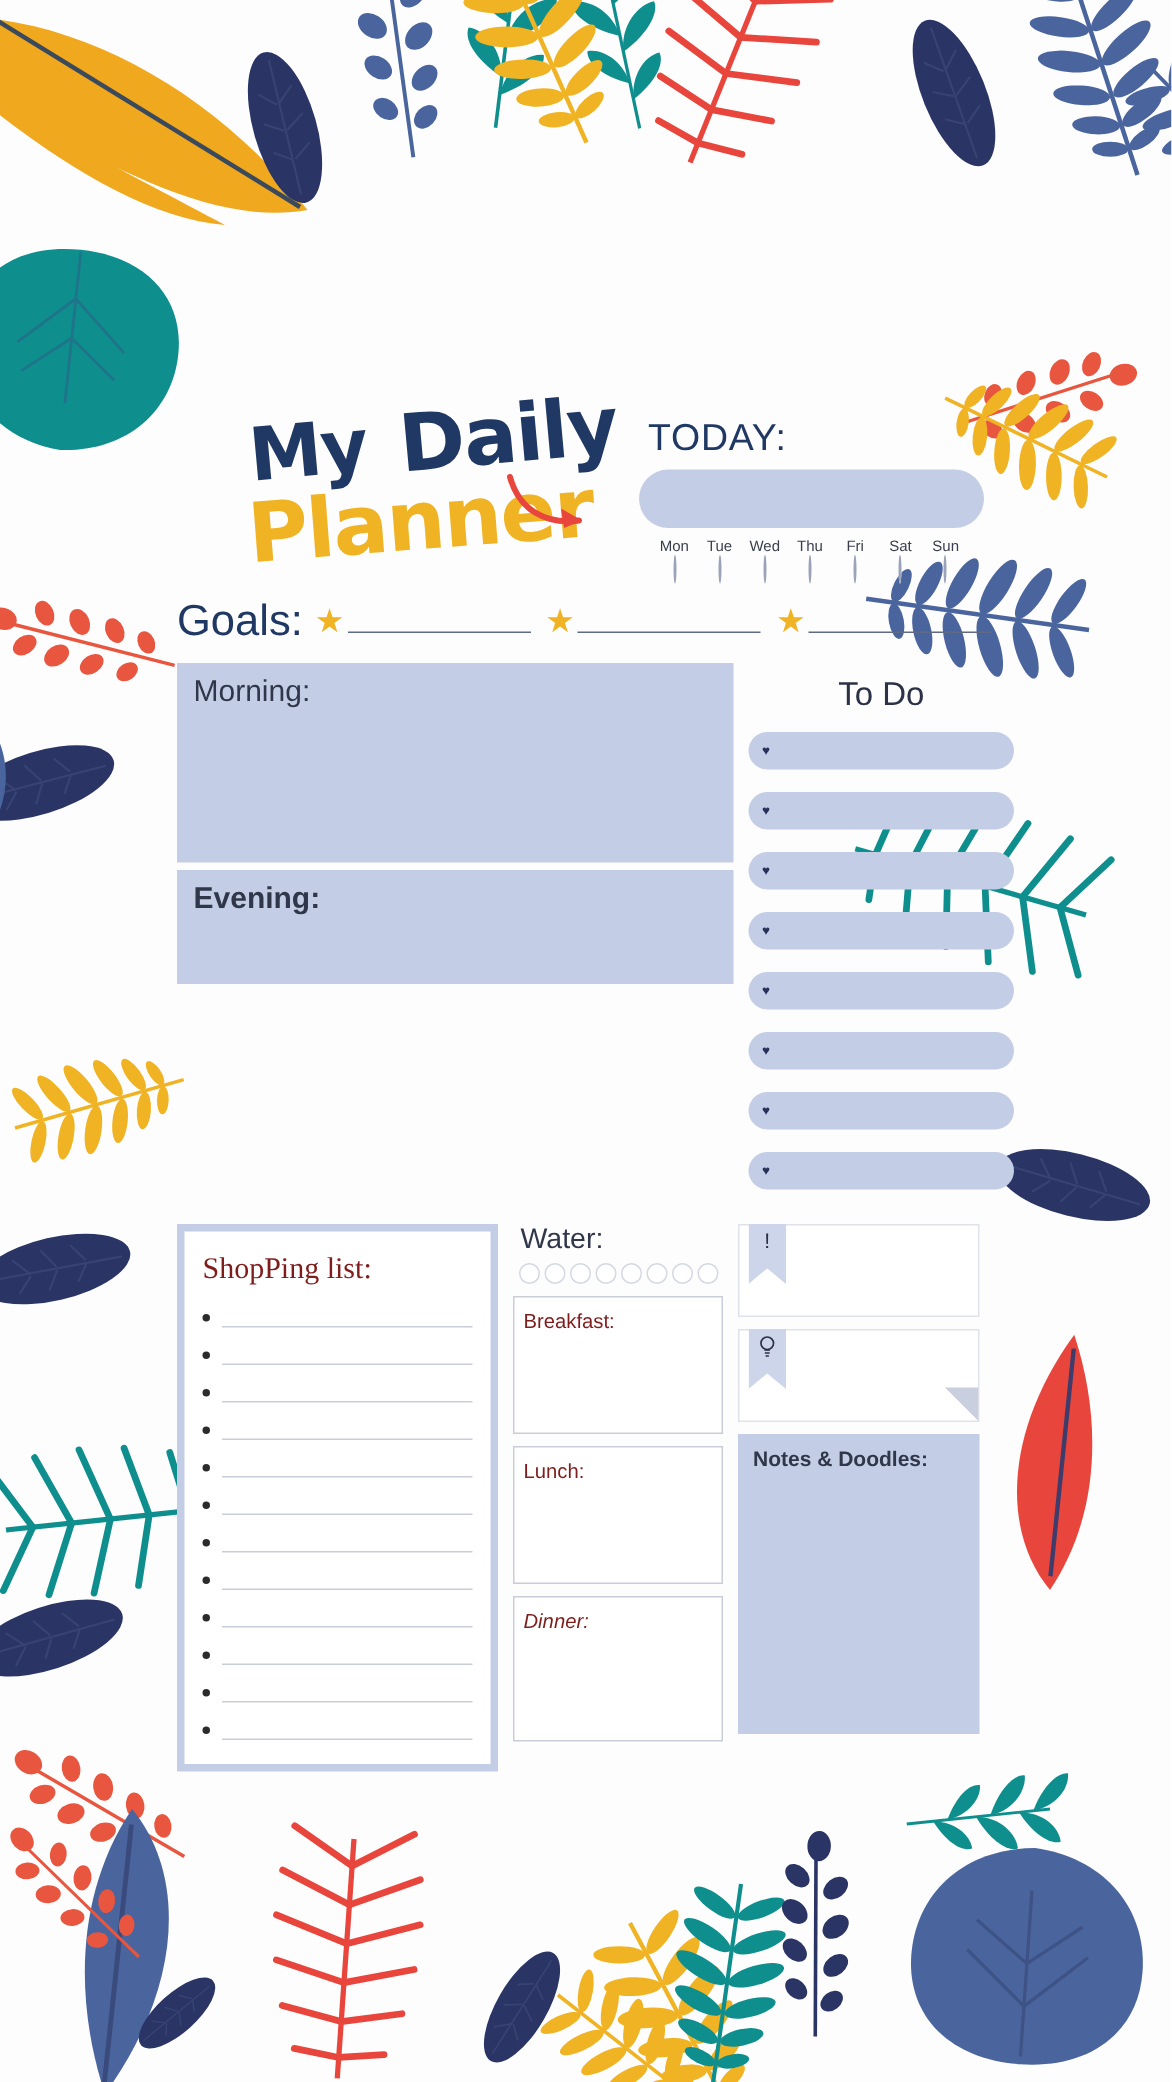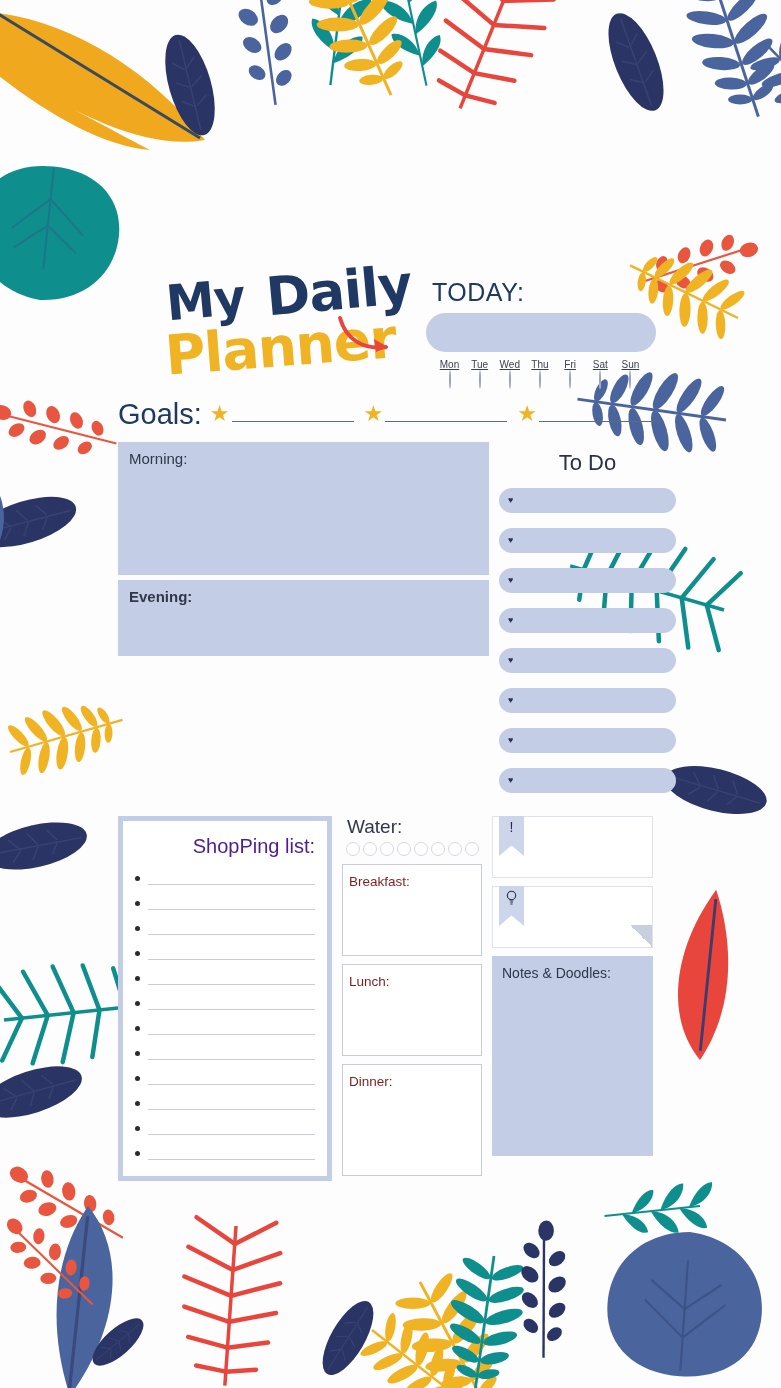--- a/index.html
+++ b/index.html
@@ -118,21 +118,20 @@
   }
   .day-cell {
     width: 27px;
     text-align: center;
   }
   .day-name {
     font-size: 10px;
     color: #3a3f4d;
     display: block;
     line-height: 12px;
-    text-decoration: underline;
   }
   .day-circle {
     width: 11px;
     height: 11px;
     border: 1.2px solid #9aa3b8;
     border-radius: 50%;
     margin: 2px auto 0;
     box-sizing: border-box;
     background: #fff;
   }
@@ -179,21 +178,21 @@
     width: 371px;
     margin-right: 10px;
   }
   .sched-block {
     background: #c3cee6;
     margin-bottom: 5px;
     padding: 8px 0 0 11px;
     box-sizing: border-box;
   }
   .sched-label {
-    font-size: 15px;
+    font-size: 20px;
     color: #30374a;
   }
   .sched-morning { height: 133px; }
   .sched-afternoon { height: 134px; }
   .sched-evening { height: 76px; font-weight: bold; }
 
   .todo-col {
     width: 177px;
   }
   .todo-title {
@@ -229,24 +228,25 @@
   .shopping-box {
     width: 214px;
     height: 365px;
     border: 5px solid #c3cee6;
     background: #ffffff;
     box-sizing: border-box;
     margin-right: 10px;
     padding: 12px 12px 0 12px;
   }
   .shopping-title {
-    text-align: right;
+    text-align: left;
     font-size: 20px;
-    color: #4c1d95;
+    color: #7f1d1d;
     margin: 2px 0 8px 0;
+    font-family: Liberation Serif, serif;
   }
   .shop-line {
     display: flex;
     align-items: center;
     height: 25px;
   }
   .shop-bullet {
     width: 5px;
     height: 5px;
     border-radius: 50%;
@@ -286,21 +286,21 @@
   }
   .meal-box {
     border: 1px solid #c9cdd8;
     background: #fff;
     box-sizing: border-box;
     padding: 7px 0 0 6px;
     margin-bottom: 8px;
   }
   .meal-breakfast { height: 92px; }
   .meal-lunch { height: 92px; }
-  .meal-dinner { height: 112px; }
+  .meal-dinner { height: 97px; font-style: italic; }
   .meal-label {
     font-size: 13.5px;
     color: #7f1d1d;
   }
 
   .right-col {
     width: 161px;
   }
   .ribbon-box {
     position: relative;
@@ -338,20 +338,21 @@
   }
   .notes-box {
     background: #c3cee6;
     height: 200px;
     padding: 8px 0 0 10px;
     box-sizing: border-box;
   }
   .notes-label {
     font-size: 14px;
     color: #30374a;
+    font-weight: bold;
   }
 </style>
 </head>
 <body>
 
 <div id="page">
 
   <svg id="foliage" viewBox="0 0 781 1388" xmlns="http://www.w3.org/2000/svg">
     <defs>
       <g id="palmfrond">

